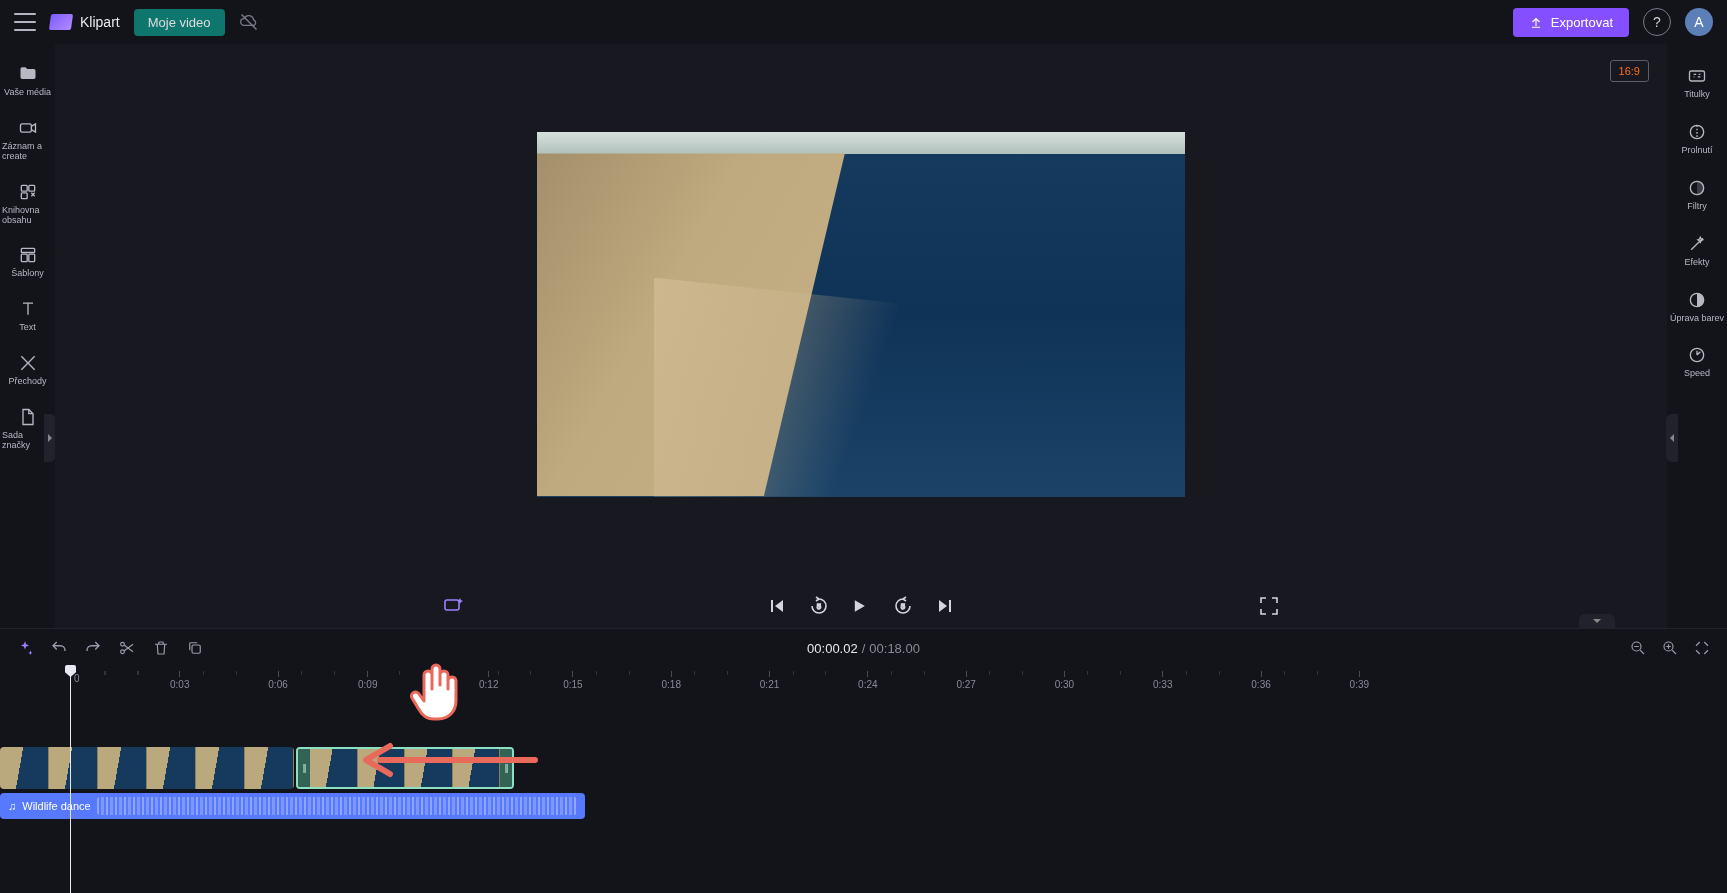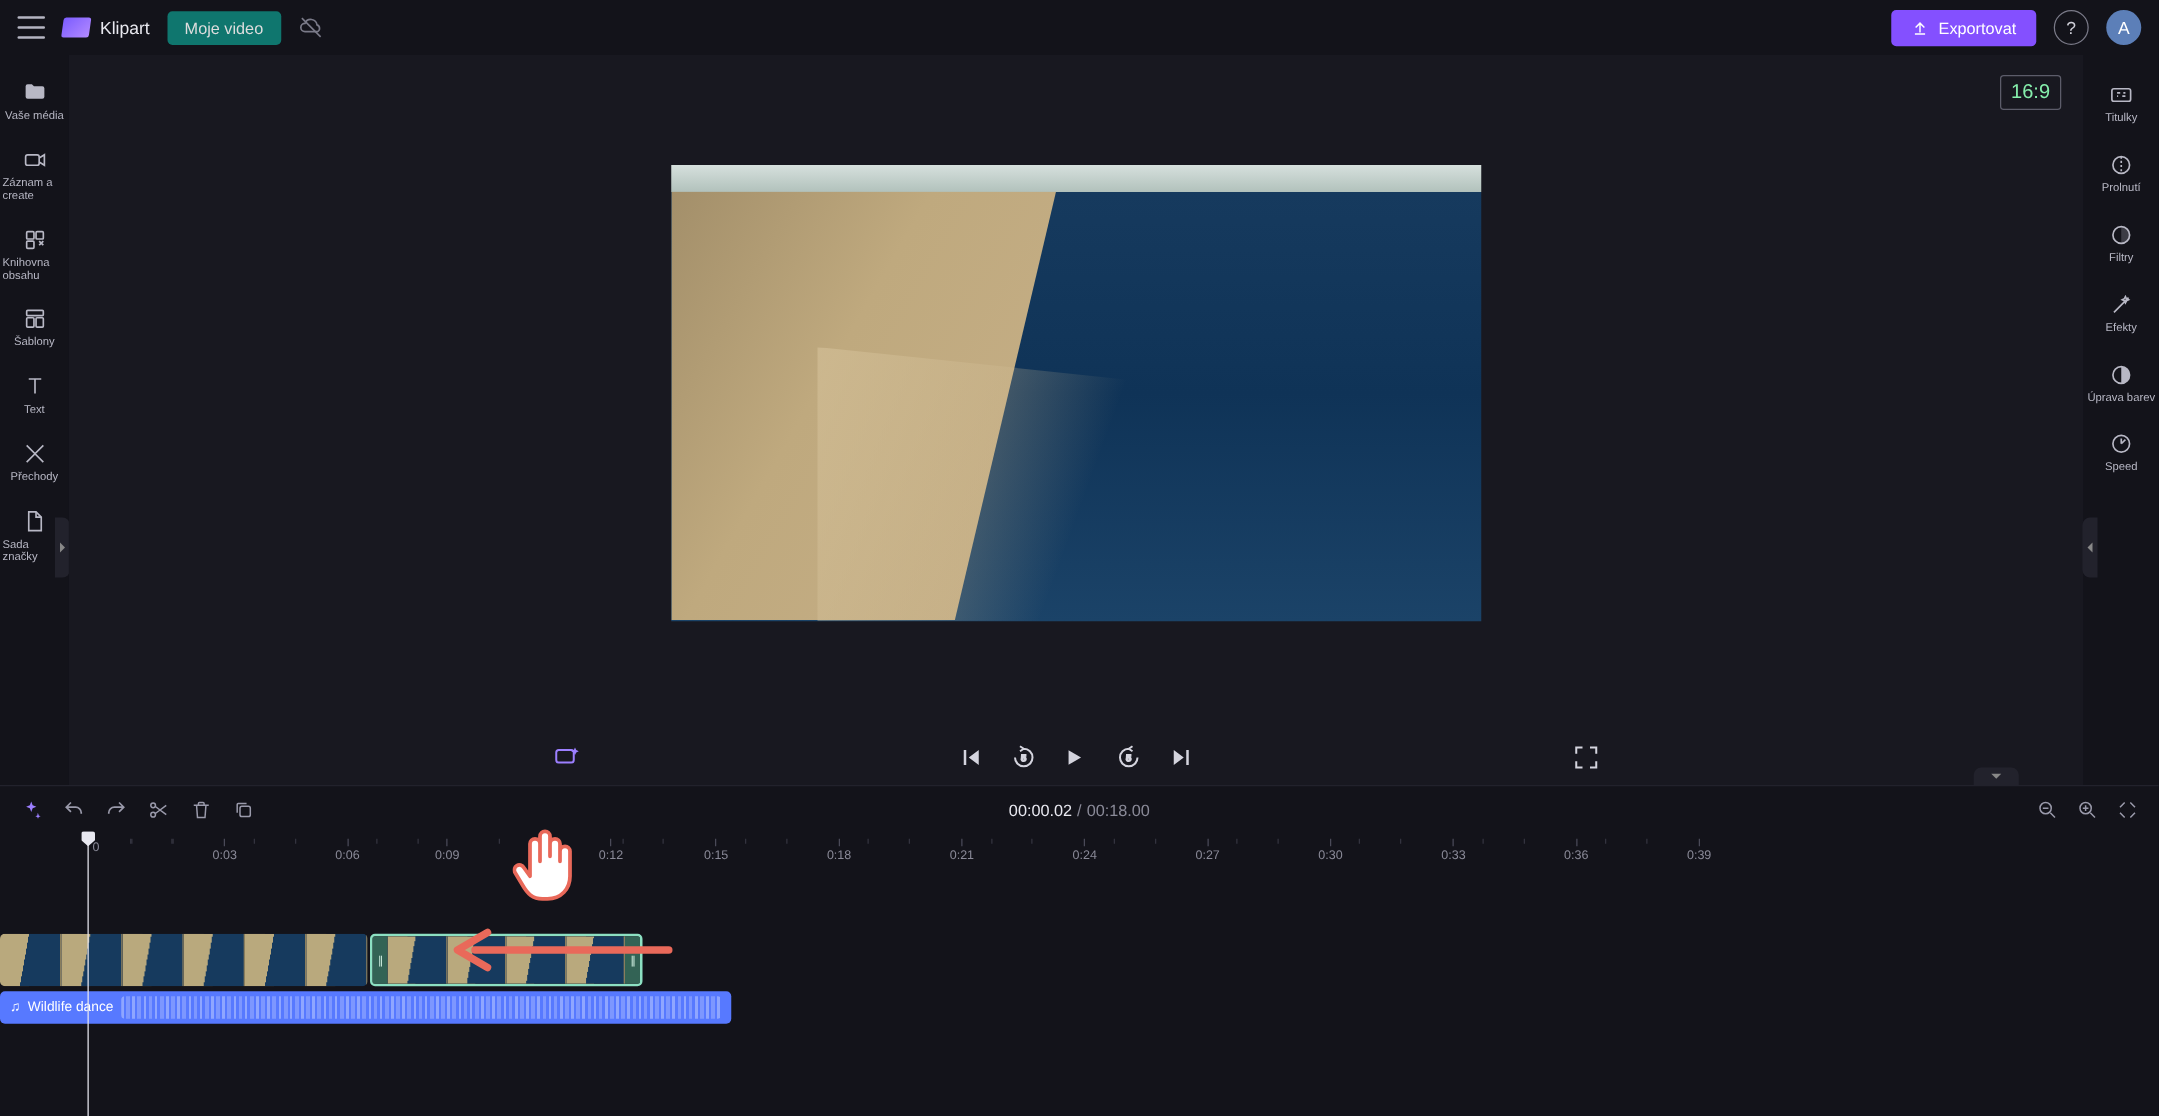--- a/index.html
+++ b/index.html
@@ -24,21 +24,21 @@
 
 
 .left-bar { width: 55px; background: #13131a; display: flex; flex-direction: column; align-items: center; padding-top: 12px; position: relative; }
 .left-item { width: 100%; padding: 8px 2px 12px; display: flex; flex-direction: column; align-items: center; gap: 4px; cursor: pointer; color: #b8b8c5; }
 .left-item .ico { width: 20px; height: 20px; }
 .left-item .lbl { font-size: 9px; text-align: left; line-height: 1.1; }
 .left-expand { position: absolute; right: -1px; top: 370px; width: 12px; height: 48px; background: #22222c; border-radius: 0 6px 6px 0; display: flex; align-items: center; justify-content: center; cursor: pointer; color: #888; font-size: 9px; }
 
 
 .center { flex: 1; display: flex; flex-direction: column; background: #181820; position: relative; }
-.aspect-btn { position: absolute; right: 18px; top: 16px; border: 1px solid #5c5c6a; color: #86efac; padding: 4px 8px; font-size: 16px; border-radius: 3px; cursor: pointer; }
+.aspect-btn { position: absolute; right: 18px; top: 16px; border: 1px solid #5c5c6a; color: #f97316; padding: 4px 8px; font-size: 11px; border-radius: 3px; cursor: pointer; }
 .preview-wrap { flex: 1; display: flex; align-items: center; justify-content: center; }
 .preview { width: 648px; height: 365px; background: linear-gradient(to bottom,#d6e0dd 0%,#b1c1bb 6%,#163a5e 6%,#0f3357 50%,#1b4368 100%); position: relative; overflow: hidden; }
 .preview::before { content: ""; position: absolute; left: 0; top: 6%; width: 50%; height: 94%; background: linear-gradient(120deg,#a38f6a 0%,#bfa97e 40%,#c7b088 100%); clip-path: polygon(0 0, 95% 0, 70% 100%, 0 100%); }
 .preview::after { content: ""; position: absolute; left: 18%; top: 40%; width: 60%; height: 60%; background: linear-gradient(110deg, rgba(210,190,150,0.7) 0%, rgba(200,180,140,0) 55%); clip-path: polygon(0 0, 80% 15%, 50% 100%, 0 100%); }
 
 .controls { height: 44px; display: flex; align-items: center; justify-content: center; position: relative; gap: 18px; color: #cfcfd8; }
 .controls .left-ctrl { position: absolute; left: 386px; }
 .controls .right-ctrl { position: absolute; right: 386px; }
 .ctl-btn { width: 24px; height: 24px; cursor: pointer; color: #d4d4de; background: none; border: none; }
 .play-btn svg { width: 20px; height: 20px; }
@@ -348,21 +348,21 @@
   <div class="tick" style="left: 170px;">
         <span>0:03</span>
       </div>
       <div class="tick minor" style="left: 104.467px;"></div>
       <div class="tick minor" style="left: 137.233px;"></div>
       <div class="tick" style="left: 268.3px;">
         <span>0:06</span>
       </div>
       <div class="tick minor" style="left: 202.767px;"></div>
       <div class="tick minor" style="left: 235.533px;"></div>
-      <div class="tick" style="left: 348px;">
+      <div class="tick" style="left: 358px;">
         <span>0:09</span>
       </div>
       <div class="tick minor" style="left: 301.067px;"></div>
       <div class="tick minor" style="left: 333.833px;"></div>
       <div class="tick" style="left: 479px;">
         <span>0:12</span>
       </div>
       <div class="tick minor" style="left: 399.367px;"></div>
       <div class="tick minor" style="left: 432.133px;"></div>
       <div class="tick" style="left: 563.2px;">

